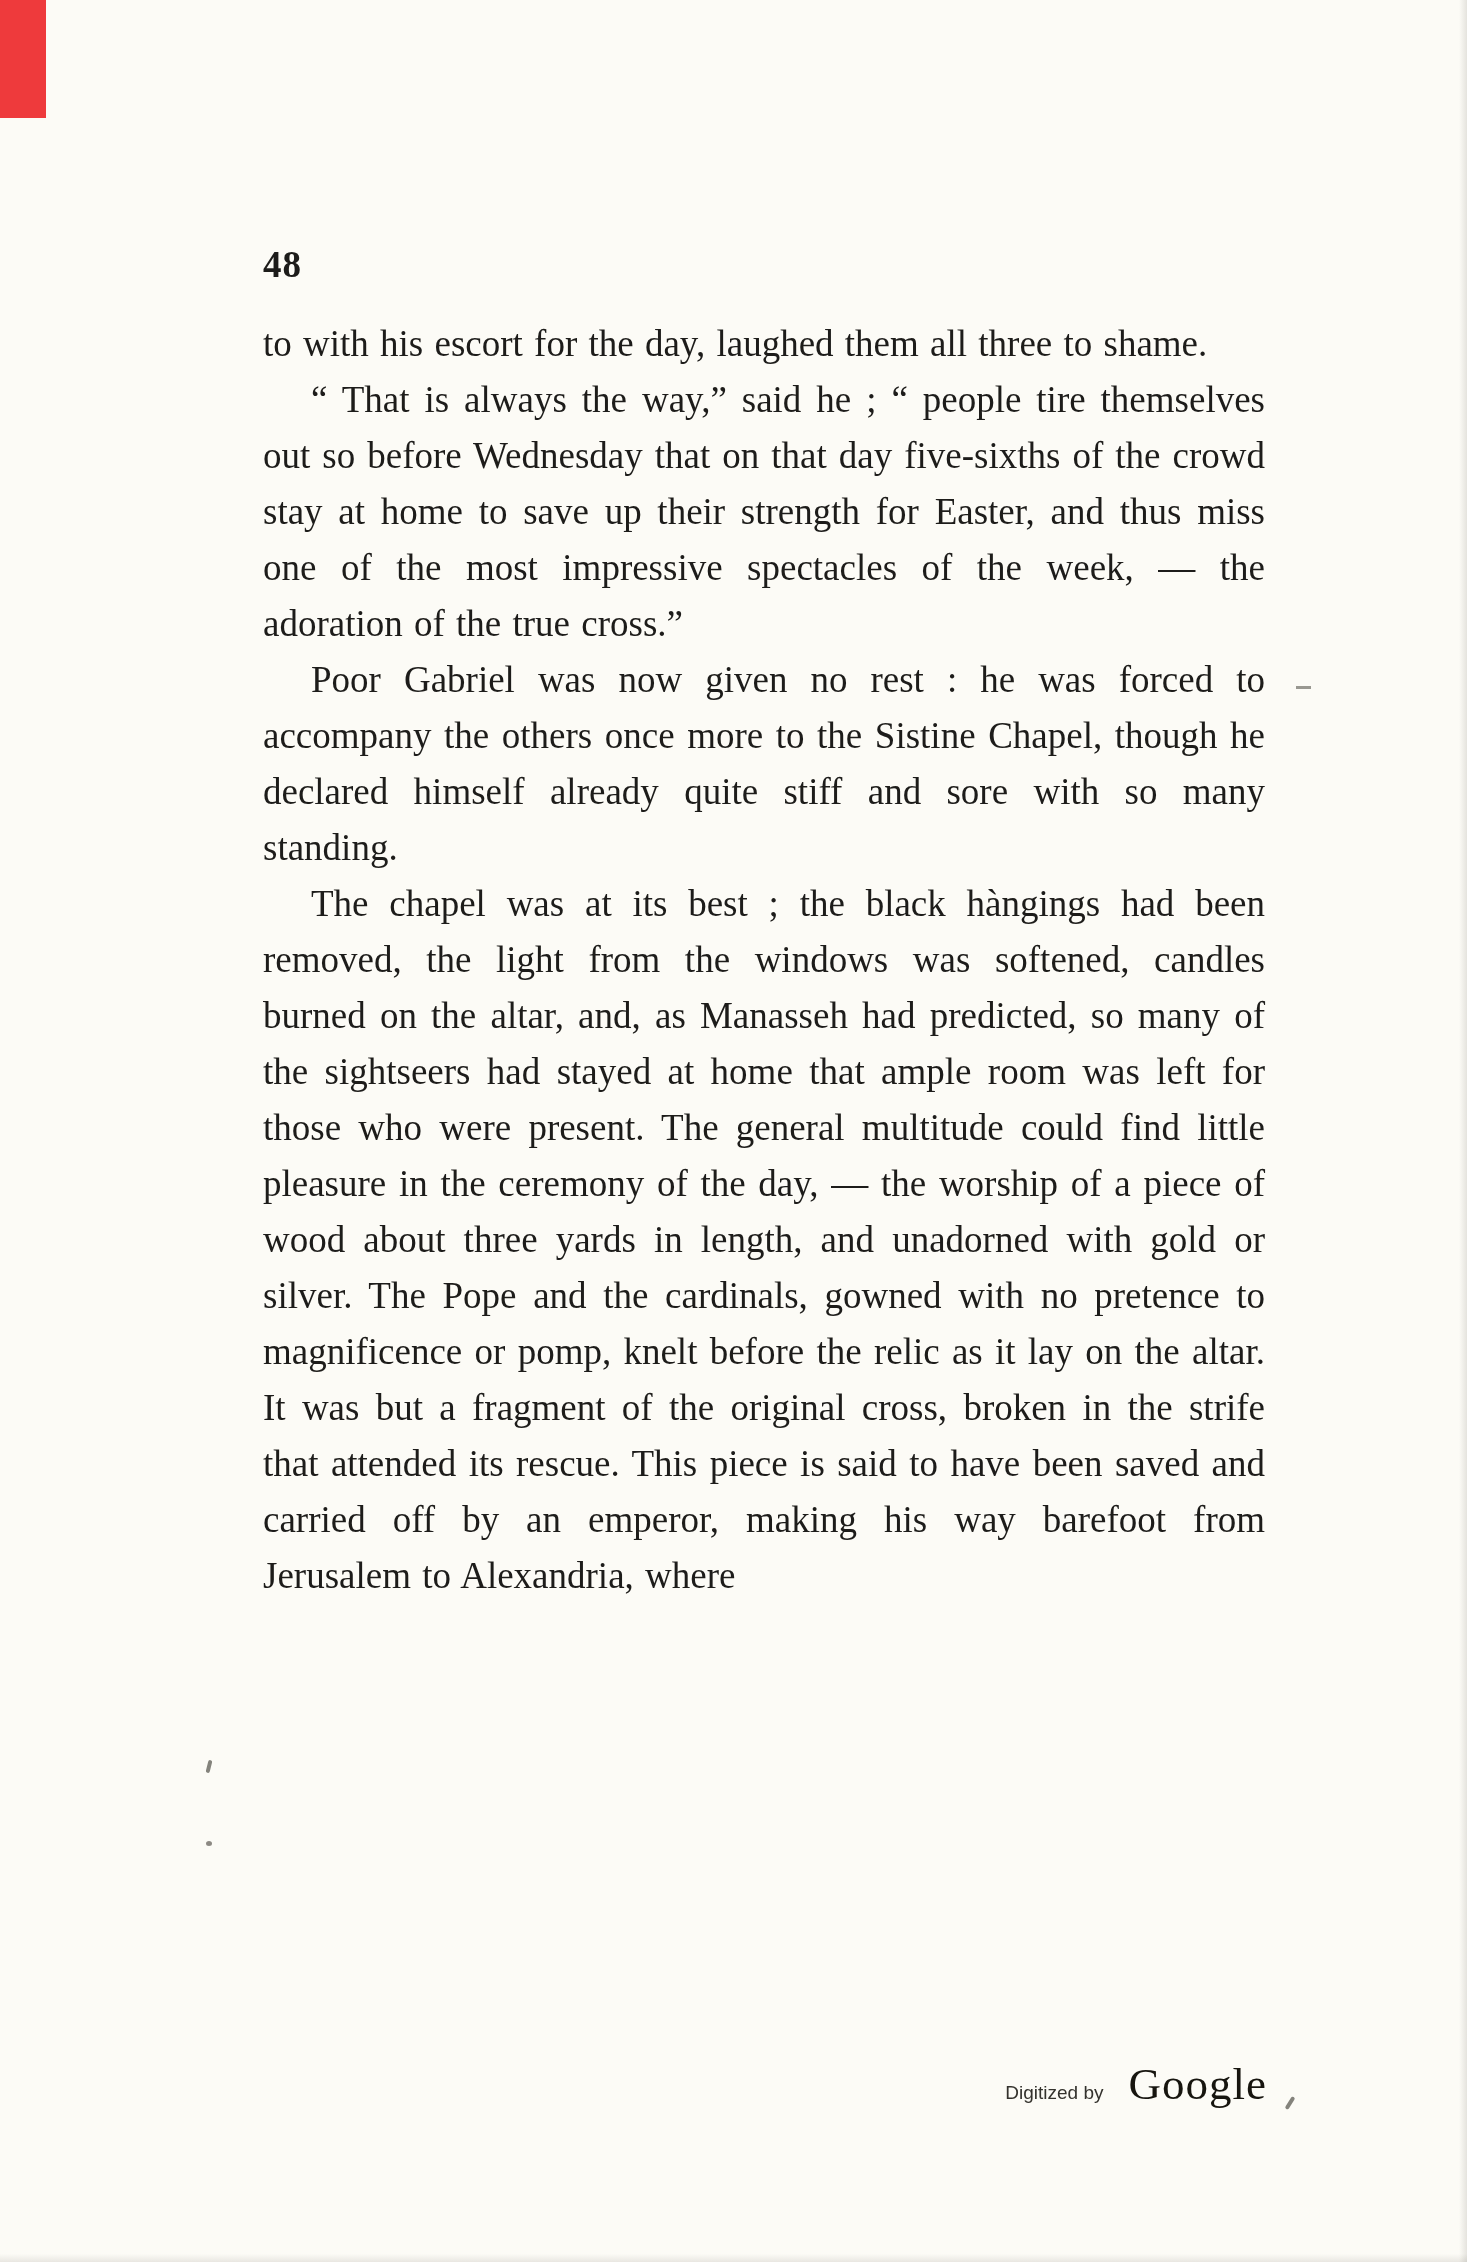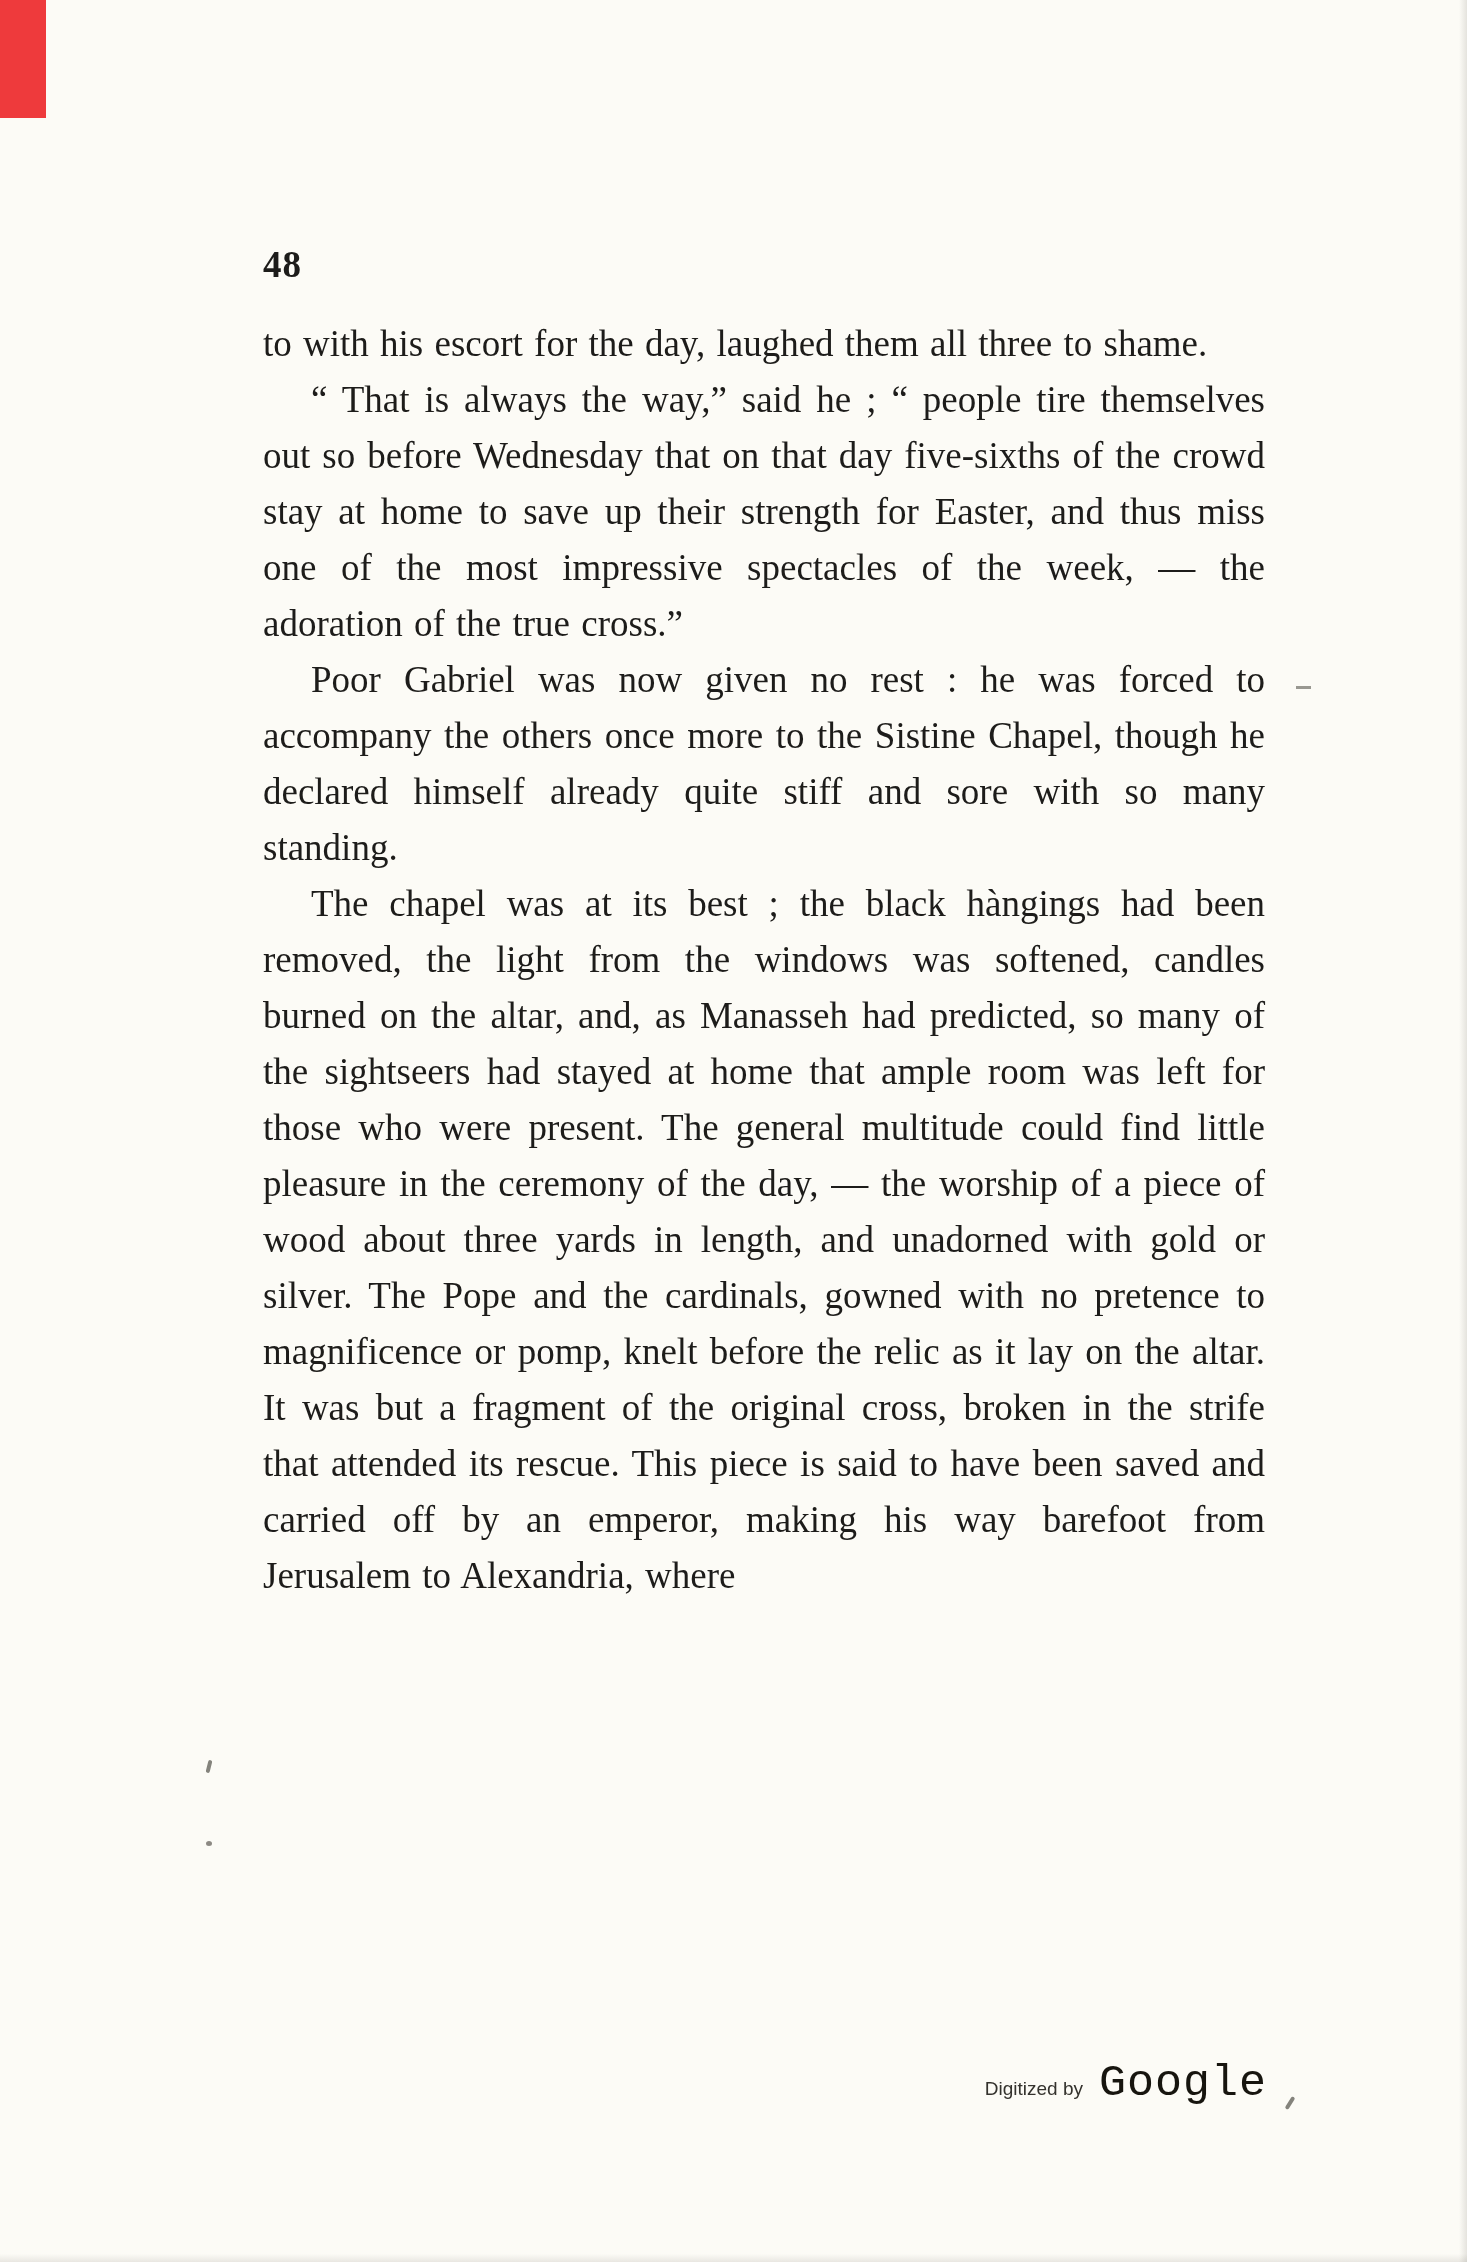--- a/index.html
+++ b/index.html
@@ -68,29 +68,29 @@
   }
   .text-block p { margin: 0; }
   .text-block p.indent { text-indent: 48px; }
   
   .footer {
     position: absolute;
     top: 2058px;
     right: 200px;
     display: flex;
     align-items: baseline;
-    gap: 16px;
+    gap: 25px;
   }
   .digitized-by {
     font-family: "Liberation Sans", sans-serif;
     font-size: 19px;
     color: #34322d;
   }
   .google-logo {
-    font-family: Liberation Mono, monospace;
+    font-family: Liberation Serif, serif;
     font-size: 45px;
     letter-spacing: 1px;
     color: #17150f;
   }
   
   .mark { position: absolute; background: #6f6d66; }
   .mark-tick-left {
     left: 207px; top: 1760px;
     width: 4px; height: 13px;
     border-radius: 2px;

